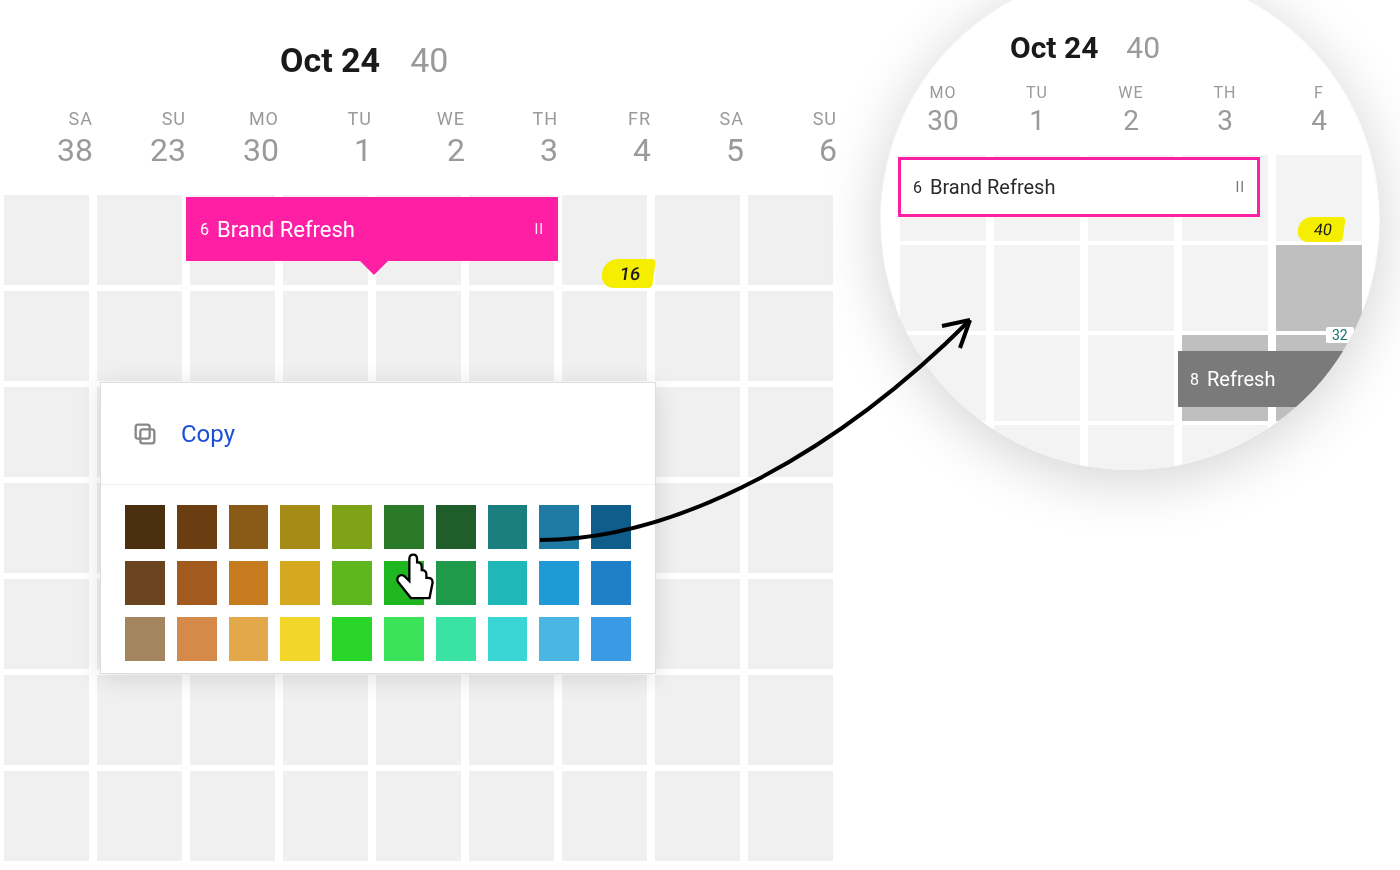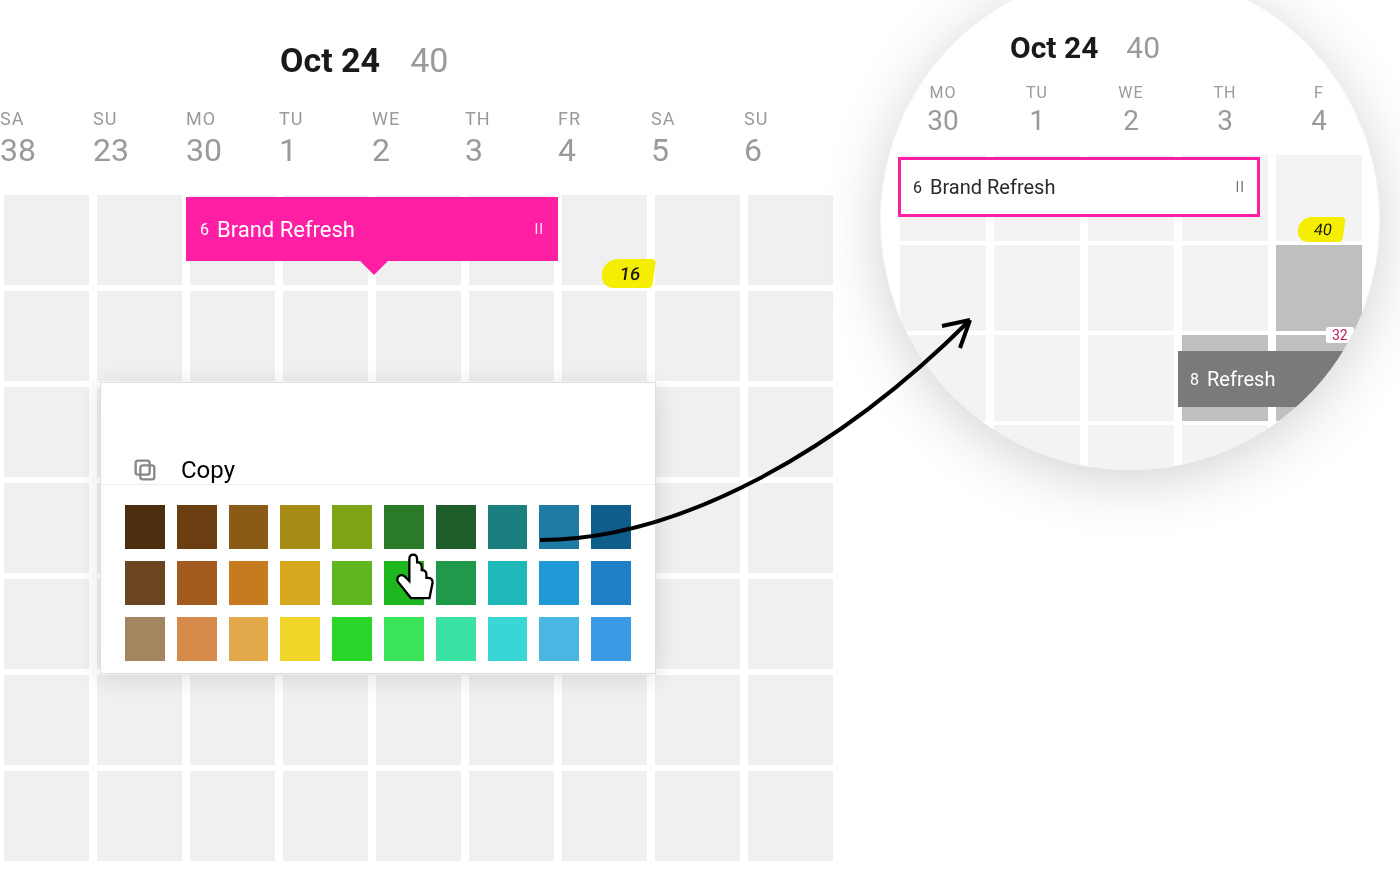--- a/index.html
+++ b/index.html
@@ -2,34 +2,34 @@
 <html><head>
 <meta charset="utf-8">
 <style>
 *{box-sizing:border-box;margin:0;padding:0;font-family:-apple-system,BlinkMacSystemFont,'Segoe UI',Roboto,Helvetica,Arial,sans-serif}
 body{background:#fff;width:1400px;height:870px;position:relative;overflow:hidden;color:#333}
 .main-cal{position:absolute;left:0;top:0;right:0}
 .month-hdr{display:flex;align-items:baseline;gap:30px;padding:40px 0 28px 280px}
 .month-name{font-size:34px;font-weight:700;color:#1a1a1a}
 .week-num-top{font-size:34px;font-weight:400;color:#9a9a9a}
 .dow-row{display:flex}
-.dow-cell{flex:0 0 93px;text-align:left}
+.dow-cell{flex:0 0 93px;text-align:right}
 .dow-cell:first-child{margin-left:0}
 .dow-label{font-size:18px;color:#9a9a9a;letter-spacing:1px}
 .daynum{font-size:32px;color:#9a9a9a;font-weight:400;margin-top:2px}
 .grid{position:relative;margin-top:20px}
 .grid-row{display:flex;height:96px}
 .grid-cell{flex:0 0 93px;background:#f0f0f0;border:4px solid #fff;border-top-width:6px;border-bottom-width:0}
 .event-bar{position:absolute;top:8px;left:186px;width:372px;height:64px;background:#ff1fa5;color:#fff;display:flex;align-items:center;padding:0 14px;font-size:22px}
 .event-id{font-size:16px;margin-right:8px}
 .drag-handle{margin-left:auto;font-size:14px;letter-spacing:1px;opacity:.9}
 .notch{position:absolute;top:72px;left:360px;width:0;height:0;border-left:14px solid transparent;border-right:14px solid transparent;border-top:14px solid #ff1fa5}
 .yellow-badge{position:absolute;top:70px;left:602px;background:#f5ee00;color:#1a1a1a;font-size:18px;padding:4px 14px 4px 18px;border-radius:14px 4px 4px 14px;font-weight:500;transform:skewX(-8deg)}
 .ctx-menu{position:absolute;top:382px;left:100px;width:556px;background:#fff;border:1px solid #ddd;box-shadow:0 4px 24px rgba(0,0,0,.12)}
-.ctx-item{display:flex;align-items:flex-end;height:102px;padding:0 30px;border-bottom:1px solid #eee;font-size:24px;color:#000000;cursor:pointer}
+.ctx-item{display:flex;align-items:center;height:102px;padding:0 30px;border-bottom:1px solid #eee;font-size:24px;color:#1d4ed8;cursor:pointer}
 .ctx-item.sel{background:#eaeaea}
 .ctx-icon{width:28px;height:28px;margin-right:22px;color:#888;flex-shrink:0}
 .palette{padding:20px 24px 0 24px}
 .sw-row{display:flex;gap:12px;margin-bottom:12px}
 .sw{width:44px;height:44px;cursor:pointer;position:relative}
 .cursor-hand{position:absolute;top:550px;left:388px;width:52px;height:62px;z-index:20}
 .arrow{position:absolute;top:300px;left:520px;width:470px;height:260px;z-index:5;pointer-events:none}
 .magnifier{position:absolute;top:-30px;left:880px;width:500px;height:500px;border-radius:50%;background:#fff;box-shadow:0 10px 60px rgba(0,0,0,.18),inset 0 0 0 1px rgba(0,0,0,.04);overflow:hidden;padding-top:60px}
 .mag-hdr{display:flex;align-items:baseline;gap:28px;padding-left:130px;margin-bottom:18px}
 .mag-month{font-size:30px;font-weight:700;color:#1a1a1a}
@@ -38,21 +38,21 @@
 .mag-dow-cell{flex:0 0 94px;text-align:center}
 .mag-dow-label{font-size:16px;color:#9a9a9a;letter-spacing:1px}
 .mag-daynum{font-size:28px;color:#9a9a9a;margin-top:2px}
 .mag-grid{position:relative;margin-top:14px}
 .mag-row{display:flex;height:90px;padding-left:16px}
 .mag-cell{flex:0 0 94px;background:#f3f3f3;border:4px solid #fff;border-bottom-width:0}
 .mag-cell.dk{background:#bfbfbf}
 .mag-event{position:absolute;top:6px;left:18px;width:362px;height:60px;background:#fff;border:3px solid #ff1fa5;display:flex;align-items:center;padding:0 12px;font-size:20px;color:#2a2a2a}
 .mag-event .drag-handle{color:#666}
 .mag-yellow{position:absolute;top:66px;left:418px;background:#f5ee00;color:#1a1a1a;font-size:16px;padding:3px 12px 3px 16px;border-radius:12px 4px 4px 12px;transform:skewX(-8deg)}
-.mag-small-num{position:absolute;top:176px;left:446px;background:#fff;font-size:14px;padding:0 6px;border-radius:2px;color:#be185d}
+.mag-small-num{position:absolute;top:176px;left:446px;background:#fff;font-size:14px;padding:0 6px;border-radius:2px;color:#0f766e}
 .mag-event2{position:absolute;top:200px;left:298px;width:188px;height:56px;background:#7a7a7a;color:#fff;display:flex;align-items:center;padding:0 12px;font-size:20px}
 </style>
 </head>
 <body>
 
 <div class="main-cal">
   <div class="month-hdr">
     <span class="month-name">Oct 24</span>
     <span class="week-num-top">40</span>
   </div>

